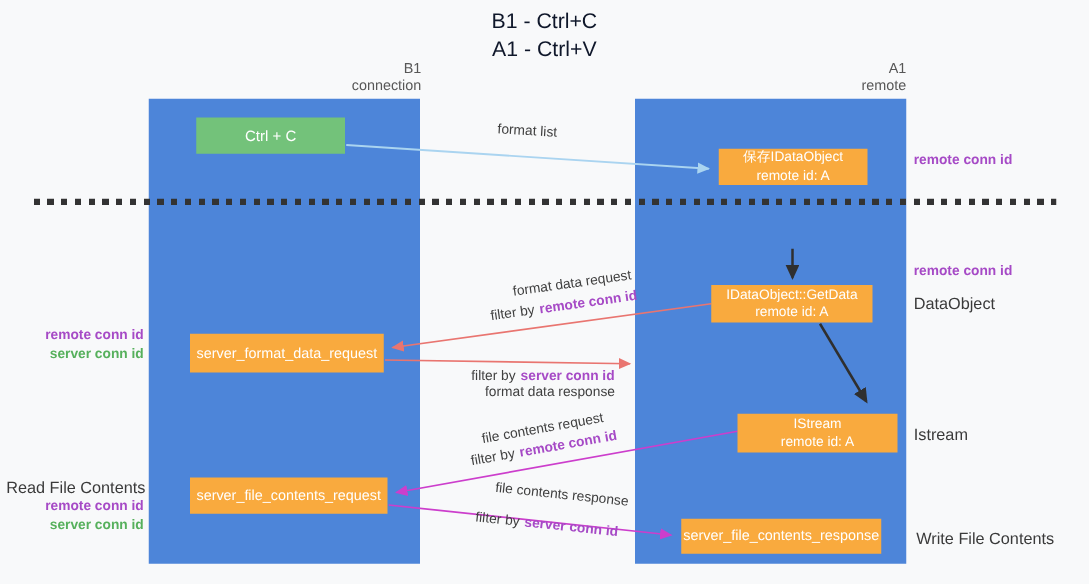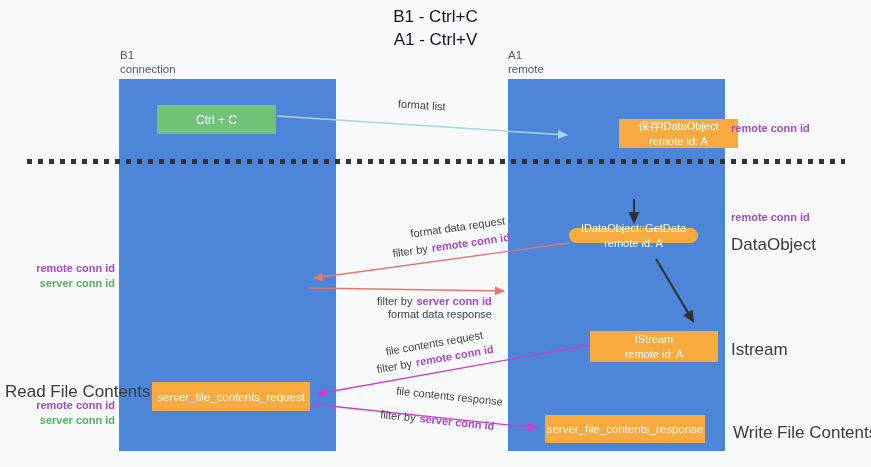--- a/index.html
+++ b/index.html
@@ -1,35 +1,35 @@
 <!DOCTYPE html>
 <html><head>
 <meta charset="utf-8">
 <style>
   html,body{margin:0;padding:0;background:#f8f9fa;}
   .canvas{position:relative;width:871px;height:467px;background:#f8f9fa;
           font-family:"Liberation Sans",sans-serif;overflow:hidden;}
   .title{position:absolute;top:6px;left:0;width:100%;text-align:center;
          font-size:17px;color:#0f172a;line-height:1.35;}
-  .col-header{position:absolute;top:48px;text-align:left;font-size:11.5px;
+  .col-header{position:absolute;top:48px;text-align:right;font-size:11.5px;
               color:#575757;line-height:1.25;}
   .lifeline{position:absolute;top:79px;width:217px;height:372px;background:#4d85d9;}
   .dashed{position:absolute;top:159px;left:27px;width:818px;height:5px;
           background:repeating-linear-gradient(90deg,#333 0 5px,transparent 5px 11px);}
   .box{position:absolute;display:flex;flex-direction:column;align-items:center;
        justify-content:center;color:#fff;text-align:center;}
   .green{background:#73c27a;font-size:12px;}
   .orange{background:#f9aa3e;font-size:11.5px;}
   .two{font-size:11px;line-height:1.3;}
   .elabel{position:absolute;font-size:11px;color:#3f3f3f;white-space:nowrap;}
   .pre{margin-right:4px;}
   .purple{color:#a64ac6;font-weight:bold;}
   .greenlbl{color:#56b05c;font-weight:bold;}
   .ann{position:absolute;font-size:11px;white-space:nowrap;}
-  .ann-dark{color:#3a3a3a;font-size:17px;}
+  .ann-dark{color:#3a3a3a;font-size:13px;}
   .leftcol{left:5px;width:110px;text-align:right;}
   svg.overlay{position:absolute;left:0;top:0;pointer-events:none;}
 </style>
 </head>
 <body>
 
 <div class="canvas">
 
   <div class="title">
     <div>B1 - Ctrl+C</div>
@@ -67,33 +67,34 @@
     </defs>
     <line x1="277" y1="116" x2="567" y2="135" stroke="#aad4f0" stroke-width="1.5" marker-end="url(#m-blue)"></line>
     <line x1="634" y1="199" x2="634" y2="222" stroke="#2f2f2f" stroke-width="2" marker-end="url(#m-blk)"></line>
     <line x1="656" y1="259" x2="693" y2="321" stroke="#2f2f2f" stroke-width="2" marker-end="url(#m-blk)"></line>
     <line x1="569" y1="243" x2="314" y2="278" stroke="#e97570" stroke-width="1.4" marker-end="url(#m-red)"></line>
     <line x1="308" y1="288" x2="504" y2="291" stroke="#e97570" stroke-width="1.4" marker-end="url(#m-red)"></line>
     <line x1="590" y1="345" x2="317" y2="394" stroke="#cc3ecc" stroke-width="1.4" marker-end="url(#m-mag)"></line>
     <line x1="311" y1="404" x2="537" y2="428" stroke="#cc3ecc" stroke-width="1.4" marker-end="url(#m-mag)"></line>
   </svg>
 
-  <div class="box green" style="left:157px;top:94px;width:119px;height:29px;margin-top:11px;">Ctrl + C</div>
+  <div class="box green" style="left:157px;top:94px;width:119px;height:29px;">Ctrl + C</div>
 
-  <div class="box orange two" style="left:575px;top:119px;width:119px;height:29px;margin-left:44px;">
+  <div class="box orange two" style="left:575px;top:119px;width:119px;height:29px;">
     <div>保存IDataObject</div>
     <div>remote id: A</div>
   </div>
 
 
-  <div class="box orange two" style="left:569px;top:228px;width:129px;height:15px;border-radius:11px;">
+  <div class="box orange two" style="left:569px;top:228px;width:129px;height:30px;">
     <div>IDataObject::GetData</div>
     <div>remote id: A</div>
   </div>
 
+  <div class="box orange" style="left:152px;top:267px;width:155px;height:31px;">server_format_data_request</div>
 
 
   <div class="box orange two" style="left:590px;top:331px;width:128px;height:31px;">
     <div>IStream</div>
     <div>remote id: A</div>
   </div>
 
   <div class="box orange" style="left:152px;top:382px;width:158px;height:29px;">server_file_contents_request</div>
 
   <div class="box orange" style="left:545px;top:415px;width:160px;height:28px;">server_file_contents_response</div>

